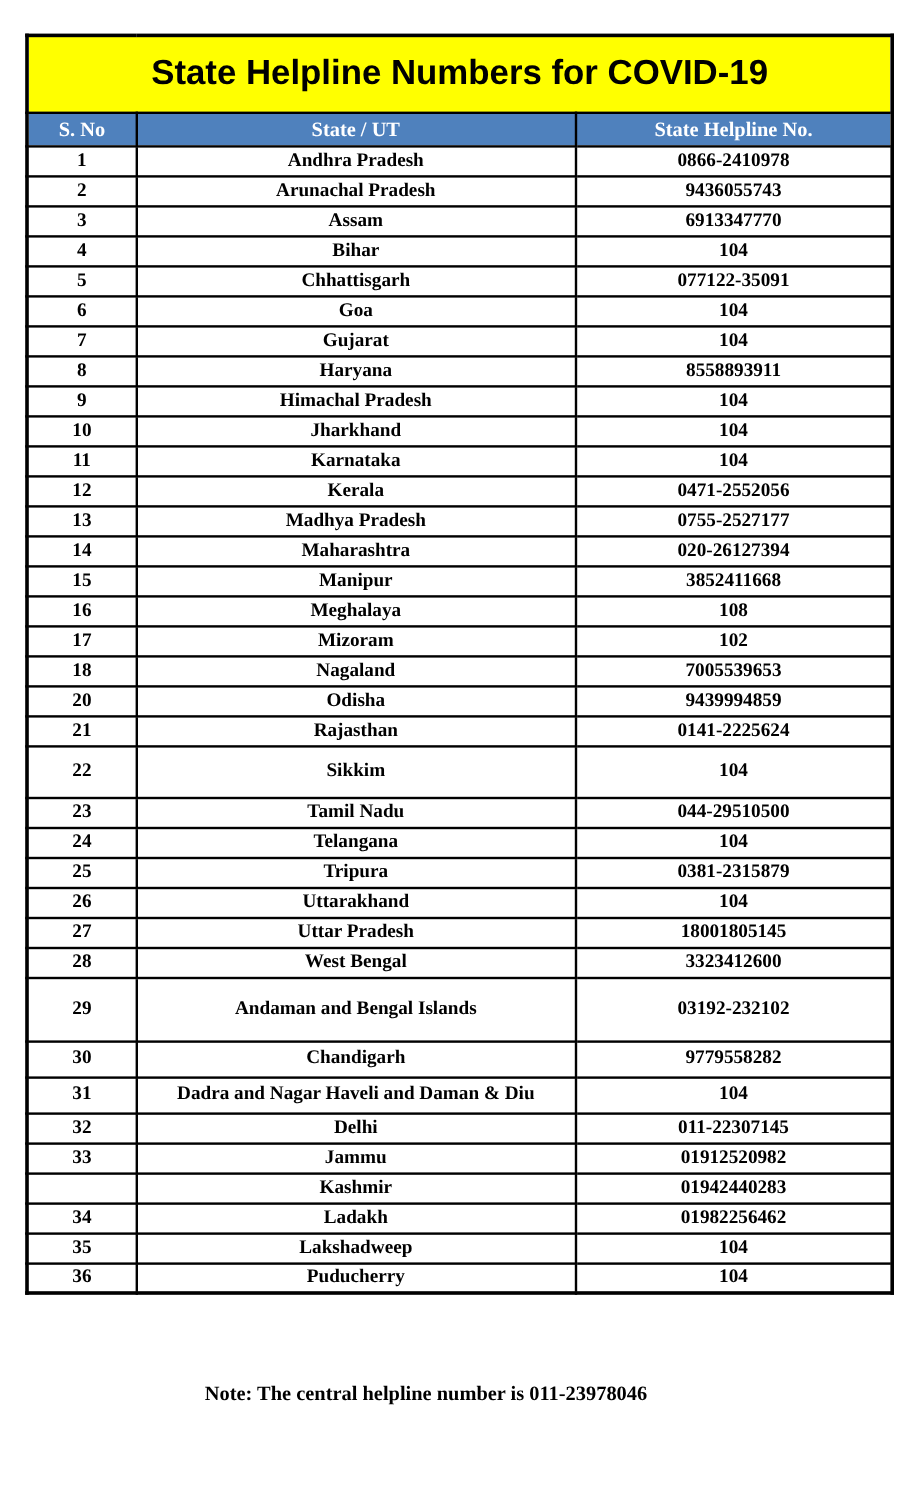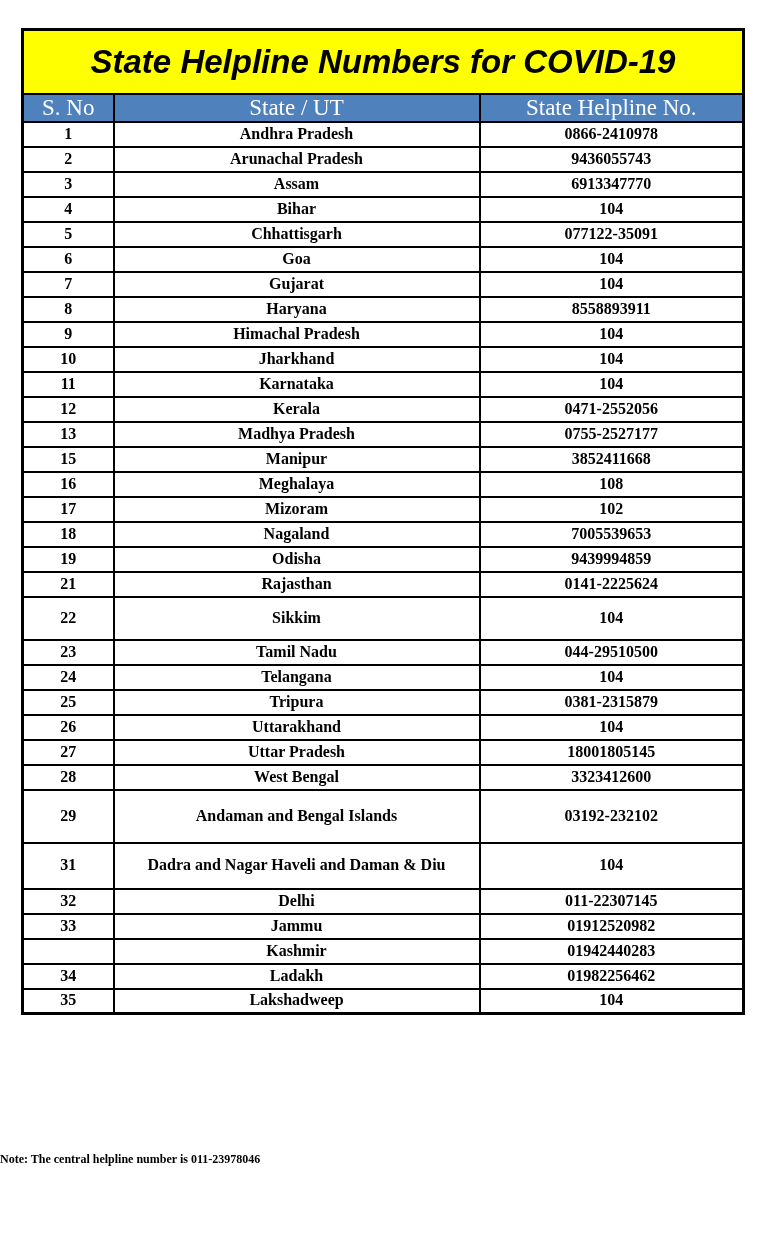--- a/index.html
+++ b/index.html
@@ -35,51 +35,51 @@
     padding:0 3px;
     text-align:center;
     vertical-align:middle;
     overflow:hidden;
   }
   tr.title-row td{
     height:64px;
     background:var(--title-bg);
     font-family:"Liberation Sans", sans-serif;
     font-weight:bold;
-    font-style:italic;
-    font-size:33px;
+    font-size:29px;
     letter-spacing:0px;
   }
   tr.header-row th{
     height:28px;
     background:var(--header-bg);
     color:var(--header-text);
-    font-weight:normal;
-    font-size:23px;
+    font-weight:bold;
+    font-size:17px;
     line-height:1;
   }
   tbody tr{
     height:25px;
   }
   tbody td{
     font-weight:bold;
     font-size:16px;
     line-height:1.05;
   }
   tbody tr.merged-continuation td{
     border-top:1px solid var(--border-color);
     margin-top:20px;
   }
   .note{
     position:absolute;
     left:0;
     top:1152px;
     width:710px;
-    font-weight:bold;
-    font-size:12px;
+    text-align:center;
+    font-weight:bold;
+    font-size:17px;
   }
 </style>
 </head>
 <body>
 
 <div class="table-wrap">
   <table class="helpline">
     <colgroup>
       <col style="width:91px">
       <col style="width:366px">
@@ -155,41 +155,46 @@
           <td>12</td>
           <td>Kerala</td>
           <td>0471-2552056</td>
         </tr>
         <tr>
           <td>13</td>
           <td>Madhya Pradesh</td>
           <td>0755-2527177</td>
         </tr>
         <tr>
+          <td>14</td>
+          <td>Maharashtra</td>
+          <td>020-26127394</td>
+        </tr>
+        <tr>
           <td>15</td>
           <td>Manipur</td>
           <td>3852411668</td>
         </tr>
         <tr>
           <td>16</td>
           <td>Meghalaya</td>
           <td>108</td>
         </tr>
         <tr>
           <td>17</td>
           <td>Mizoram</td>
           <td>102</td>
         </tr>
         <tr>
           <td>18</td>
           <td>Nagaland</td>
           <td>7005539653</td>
         </tr>
         <tr>
-          <td>19</td>
+          <td>20</td>
           <td>Odisha</td>
           <td>9439994859</td>
         </tr>
         <tr>
           <td>21</td>
           <td>Rajasthan</td>
           <td>0141-2225624</td>
         </tr>
         <tr style="height: 43px;">
           <td>22</td>
@@ -224,21 +229,26 @@
         <tr>
           <td>28</td>
           <td>West Bengal</td>
           <td>3323412600</td>
         </tr>
         <tr style="height: 53px;">
           <td>29</td>
           <td>Andaman and Bengal Islands</td>
           <td>03192-232102</td>
         </tr>
-        <tr style="height: 46px;">
+        <tr style="height: 30px;">
+          <td>30</td>
+          <td>Chandigarh</td>
+          <td>9779558282</td>
+        </tr>
+        <tr style="height: 30px;">
           <td>31</td>
           <td>Dadra and Nagar Haveli and Daman &amp; Diu</td>
           <td>104</td>
         </tr>
         <tr>
           <td>32</td>
           <td>Delhi</td>
           <td>011-22307145</td>
         </tr>
         <tr>
@@ -252,19 +262,24 @@
           <td>01942440283</td>
         </tr>
         <tr>
           <td>34</td>
           <td>Ladakh</td>
           <td>01982256462</td>
         </tr>
         <tr>
           <td>35</td>
           <td>Lakshadweep</td>
+          <td>104</td>
+        </tr>
+        <tr>
+          <td>36</td>
+          <td>Puducherry</td>
           <td>104</td>
         </tr>
       </tbody>
   </table>
 </div>
 
 <div class="note">Note: The central helpline number is 011-23978046</div>
 
 </body></html>

